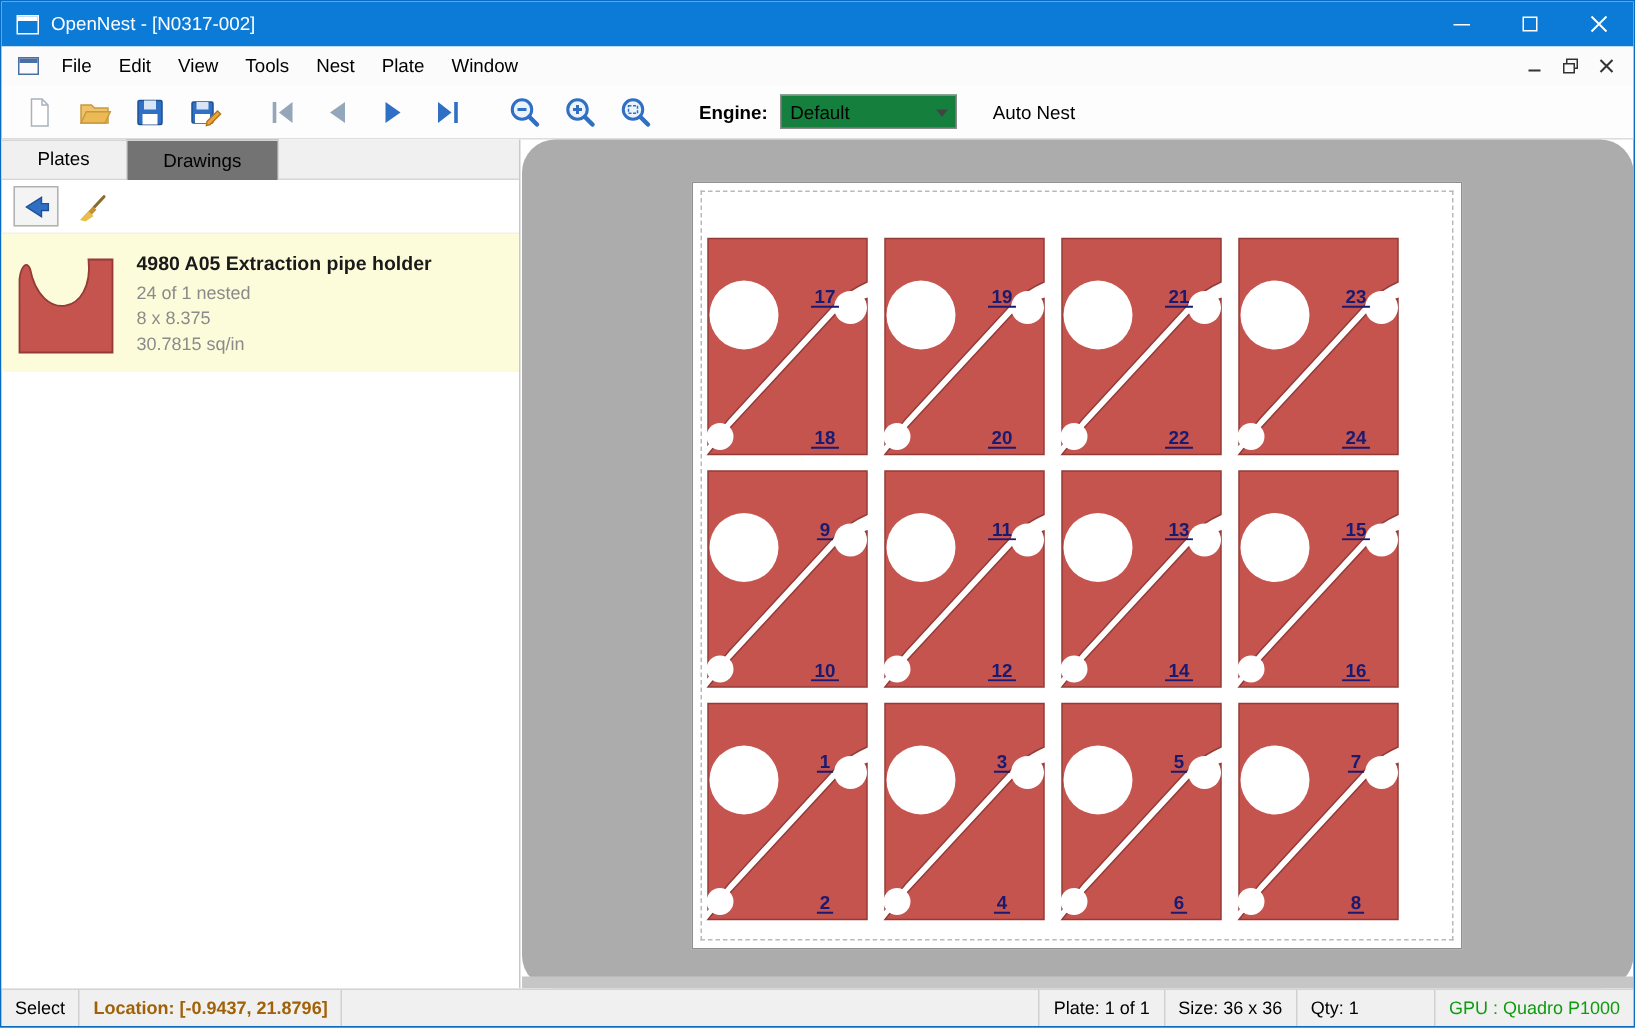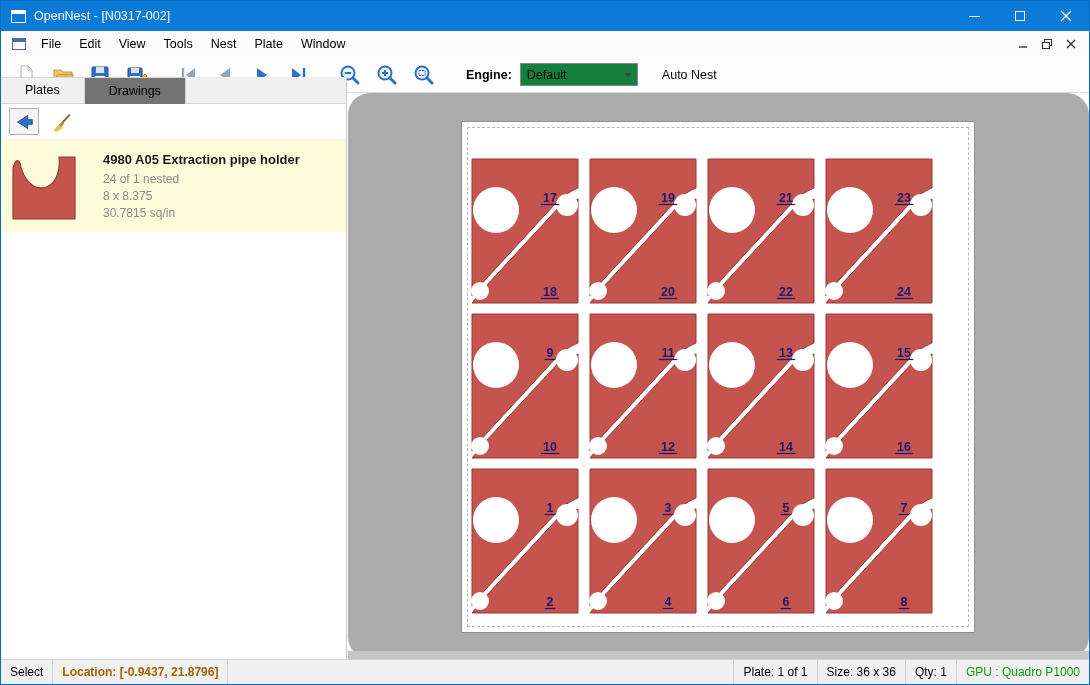--- a/index.html
+++ b/index.html
@@ -26,30 +26,30 @@
   .mdi-btn { width:24px; height:20px; display:flex; align-items:center; justify-content:center; }
   
   .toolbar { height:36px; background:#fdfdfd; border-bottom:1px solid #dcdcdc; display:flex; align-items:center; padding-left:6px;text-align:center; }
   .tool-btn { width:37px; height:30px; display:flex; align-items:center; justify-content:center; border:1px solid transparent; }
   .tool-sep { width:14px; height:1px; }
   .engine-label { font-weight:bold; margin:0 8px 0 24px; }
   .engine-combo { width:118px; height:23px; background:#15803d; border:1px solid #8a8a8a; display:flex; align-items:center; padding:0 6px; position:relative; }
   .engine-combo .caret { position:absolute; right:5px; top:9px; width:0; height:0; border-left:4px solid transparent; border-right:4px solid transparent; border-top:5px solid #444; }
   .auto-nest { margin-left:16px; padding:5px 8px; }
   
-  .sidebar { position:absolute; left:0; top:76px; width:346px; bottom:25px; background:#fff; border-right:1px solid #c9c9c9; display:flex; flex-direction:column; }
+  .sidebar { position:absolute; left:0; top:92px; width:346px; bottom:25px; background:#fff; border-right:1px solid #c9c9c9; display:flex; flex-direction:column; }
   .tabstrip { height:27px; background:#f0f0f0; display:flex; align-items:flex-end; border-bottom:1px solid #d5d5d5; }
   .tab { padding:5px 24px 6px 24px; background:#f0f0f0; border:1px solid #d5d5d5; border-bottom:none; margin-left:-1px; }
   .tab:first-child { margin-left:0; border-left:none; }
   .tab.active { background:#737373; position:relative; top:1px; padding-top:6px; }
   .side-toolbar { height:36px; background:#fff; display:flex; align-items:center; gap:8px; padding:0 8px; border-bottom:1px solid #f0f0f0; }
   .side-btn { width:30px; height:27px; display:flex; align-items:center; justify-content:center; border:1px solid transparent; }
   .side-btn.framed { border:1px solid #b0b0b0; background:#f4f4f4; }
   .drawing-list { flex:1; background:#fff; overflow:hidden; }
-  .drawing-item { background:#fcfcdb; display:flex; gap:24px; padding:10px 8px 10px 8px; }
+  .drawing-item { background:#fcfcdb; display:flex; gap:12px; padding:10px 8px 10px 8px; }
   .drawing-thumb { width:70px; height:72px; flex:0 0 auto; }
   .drawing-text { padding-top:2px; }
   .drawing-title { font-weight:bold; font-size:13px; color:#1a1a1a; margin-bottom:4px; }
   .drawing-meta { color:#8b8b8b; font-size:12px; line-height:17px; }
   
   .canvas { position:absolute; left:347px; top:92px; right:0; bottom:25px; background:#acacac;border-radius:22px; }
   .canvas-bottom-strip { position:absolute; left:0; right:0; bottom:0; height:8px; background:#c6c6c6; }
   .plate { position:absolute; left:113px; top:28px; width:514px; height:512px; background:#fff; border:1px solid #8f8f8f; }
   .plate-dashed { position:absolute; inset:5px; border:1px dashed #b9b9b9; pointer-events:none; }
   .plate-tiles { position:absolute; inset:0; }
@@ -370,16 +370,16 @@
     <div class="canvas-bottom-strip"></div>
   </div>
 
   <div class="statusbar">
     <div class="sb-cell">Select</div>
     <div class="sb-cell sb-left-loc">Location: [-0.9437, 21.8796]</div>
     <div class="sb-spacer"></div>
     <div class="sb-cell sb-right">Plate: 1 of 1</div>
     <div class="sb-cell sb-right">Size: 36 x 36</div>
     <div class="sb-cell sb-right">Qty: 1</div>
-    <div class="sb-cell sb-right no-r" id="gpu-cell" style="color: rgb(15, 155, 15);">GPU : Quadro P1000</div>
+    <div class="sb-cell sb-right no-r" id="gpu-cell" style="color: rgb(15, 155, 15); margin-left: 41px;">GPU : Quadro P1000</div>
   </div>
 
 </div>
 
 </body></html>

